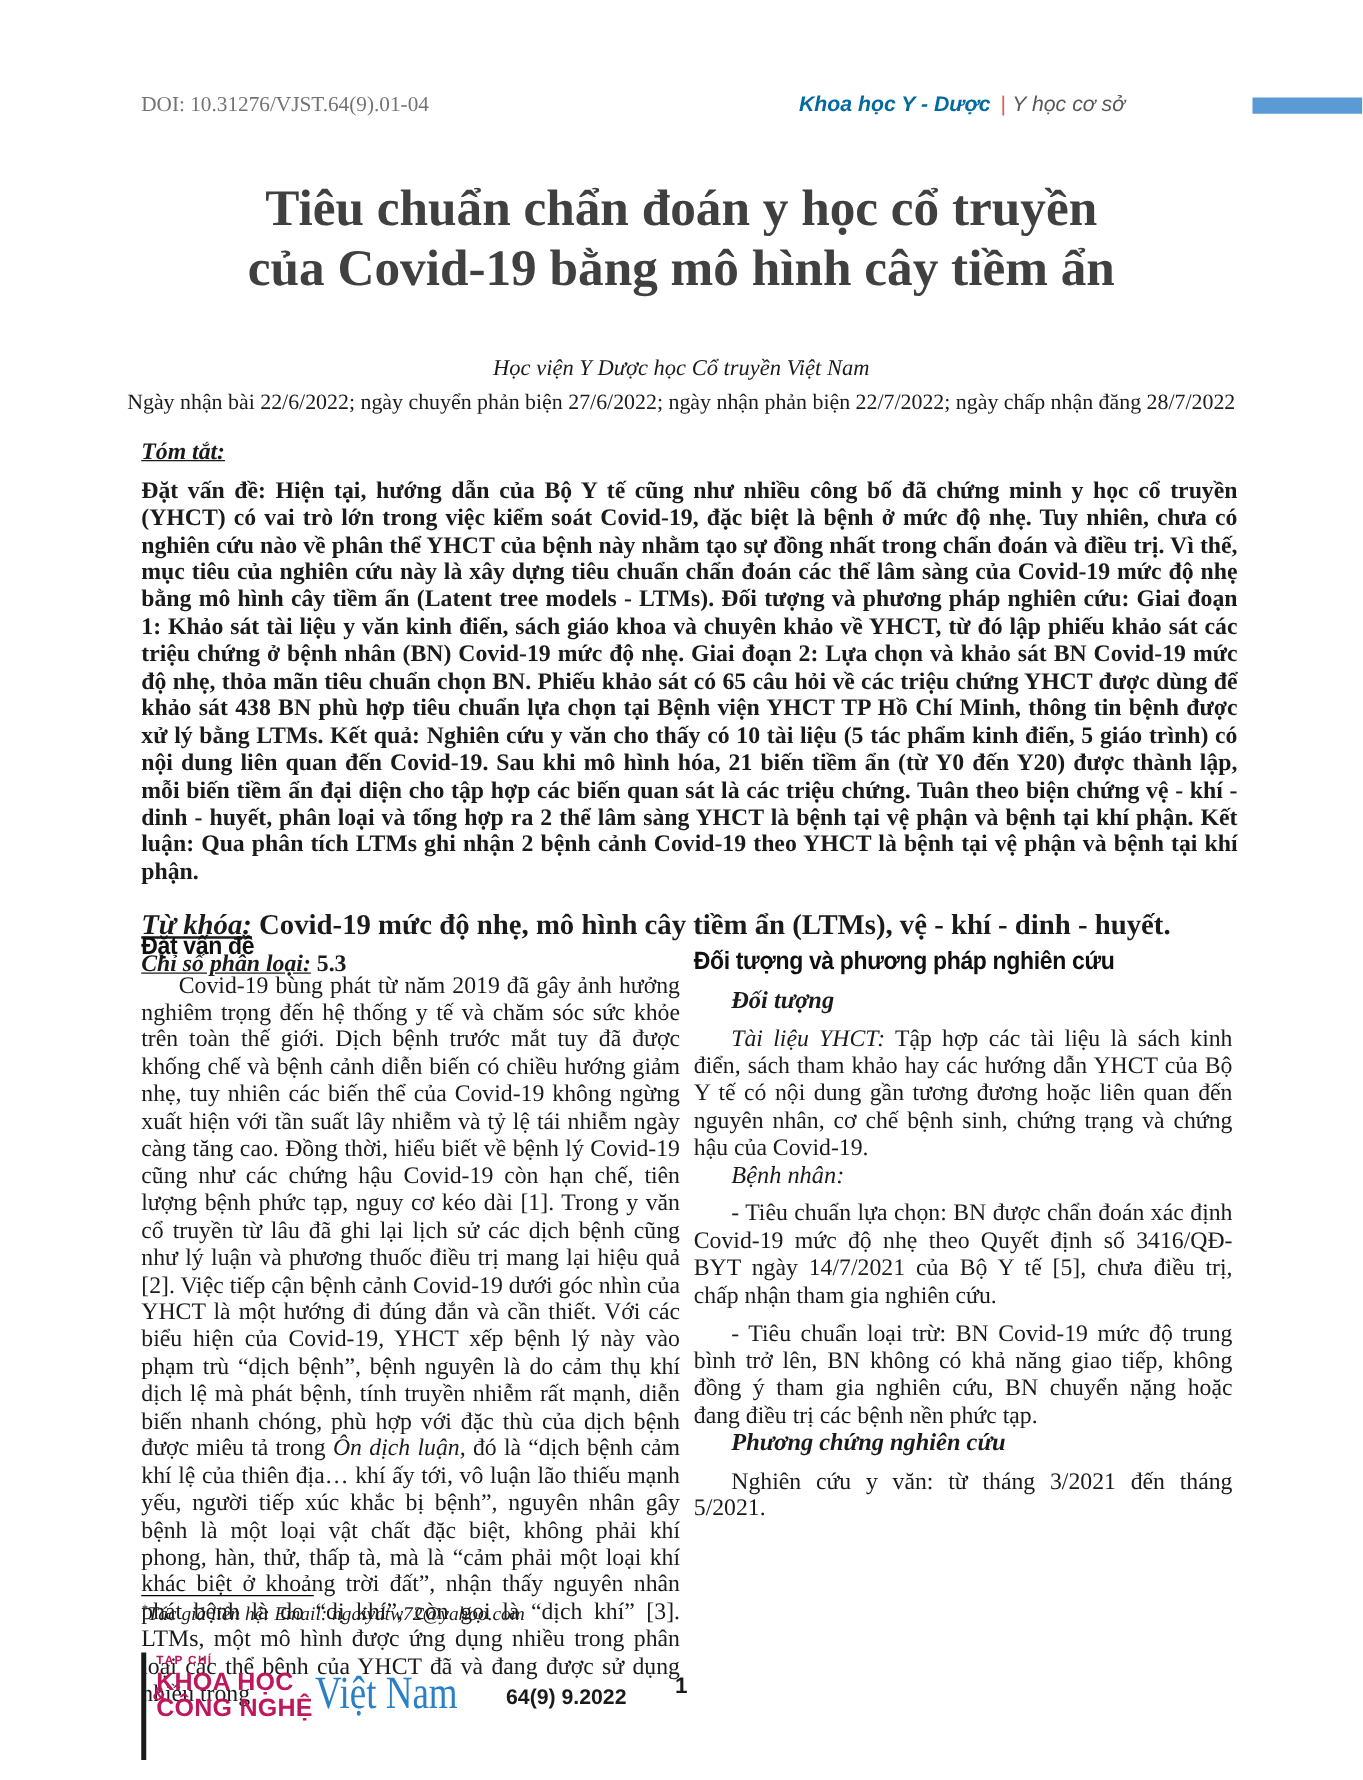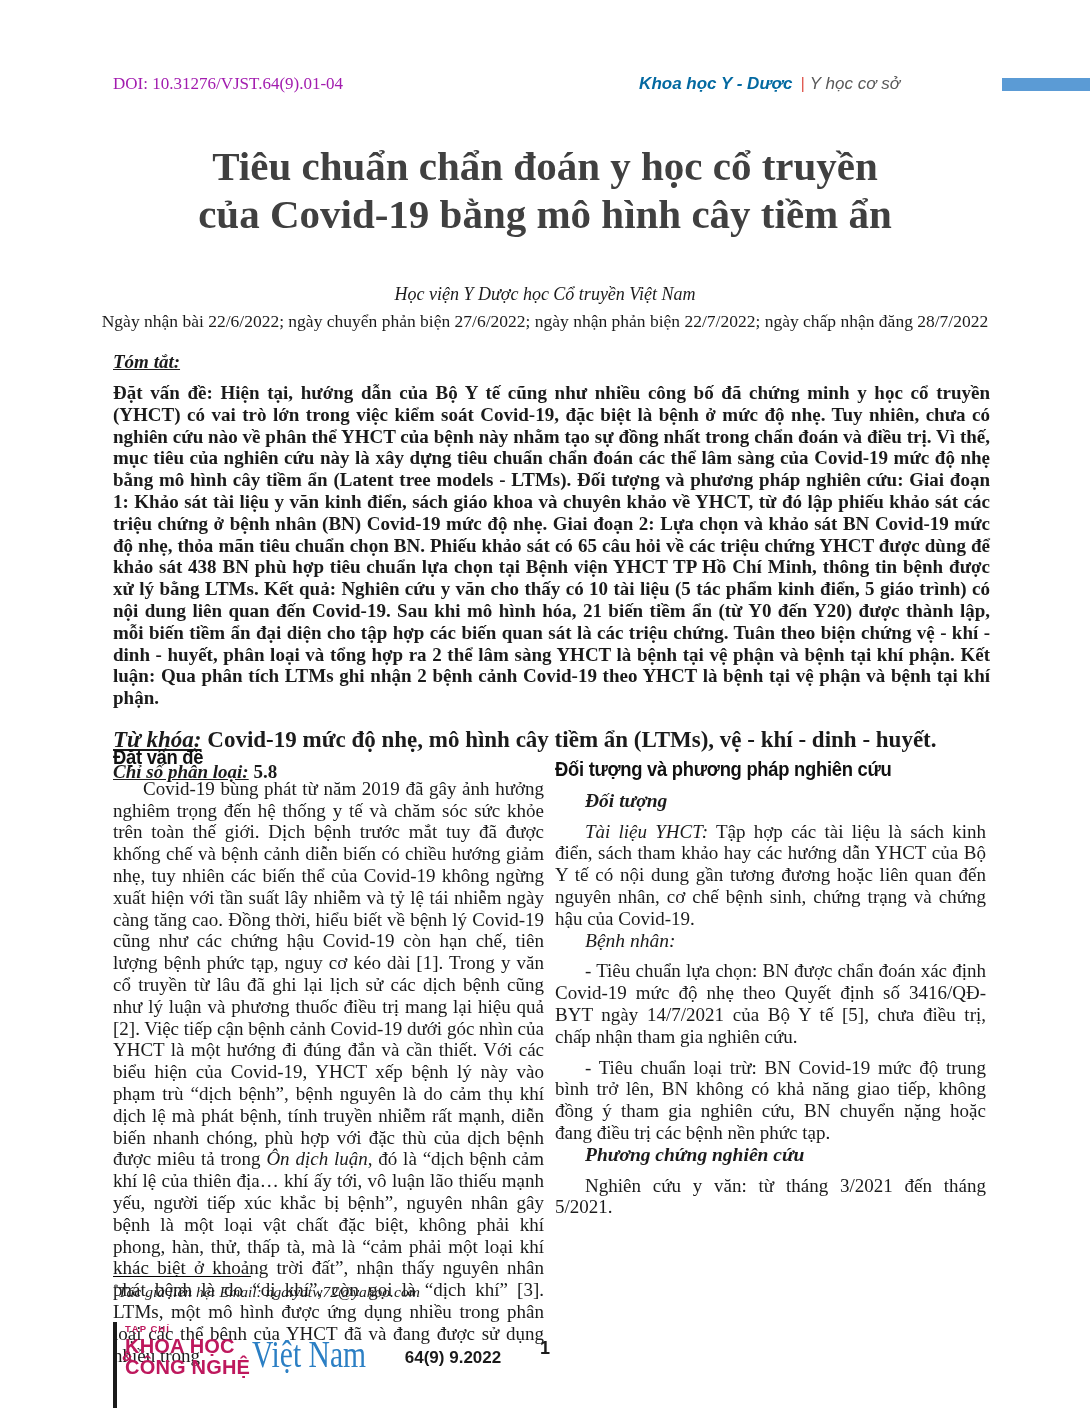--- a/index.html
+++ b/index.html
@@ -1,21 +1,21 @@
 <!DOCTYPE html>
 <html><head>
 <meta charset="utf-8">
 <style>
   html,body{margin:0;padding:0;background:#ffffff;}
   .page{position:relative;width:1090px;height:1424px;background:#ffffff;overflow:hidden;
         font-family:"Liberation Serif",serif;color:#1b1b1b;}
 
   
   .header{position:absolute;top:74px;left:113px;right:0;height:26px;font-size:17px;}
-  .doi{position:absolute;left:0;top:0;color:#a21caf;font-family:"Liberation Serif",serif;}
+  .doi{position:absolute;left:0;top:0;color:#737373;font-family:"Liberation Serif",serif;}
   .header-right{position:absolute;right:190px;top:0;white-space:nowrap;
                 font-family:"Liberation Sans",sans-serif;}
   .section{font-weight:700;font-style:italic;color:#0369a1;}
   .pipe{color:#e05a52;font-weight:400;margin:0 5px 0 8px;}
   .subsection{font-style:italic;color:#595959;}
   .header-bar{position:absolute;right:0;top:4px;width:88px;height:13px;background:#5b9bd5;}
 
   
   .title{position:absolute;top:142px;left:0;width:100%;margin:0;text-align:center;
          font-size:41px;line-height:48px;font-weight:700;color:#404040;}
@@ -98,21 +98,21 @@
   <div class="affiliation">Học viện Y Dược học Cổ truyền Việt Nam</div>
   <div class="dates">Ngày nhận bài 22/6/2022; ngày chuyển phản biện 27/6/2022; ngày nhận phản biện 22/7/2022; ngày chấp nhận đăng 28/7/2022</div>
 
   <div class="abstract-block">
     <div class="abstract-label">Tóm tắt:</div>
     <div class="abstract-body">Đặt vấn đề: Hiện tại, hướng dẫn của Bộ Y tế cũng như nhiều công bố đã chứng minh y học cổ truyền (YHCT) có vai trò lớn trong việc kiểm soát Covid-19, đặc biệt là bệnh ở mức độ nhẹ. Tuy nhiên, chưa có nghiên cứu nào về phân thể YHCT của bệnh này nhằm tạo sự đồng nhất trong chẩn đoán và điều trị. Vì thế, mục tiêu của nghiên cứu này là xây dựng tiêu chuẩn chẩn đoán các thể lâm sàng của Covid-19 mức độ nhẹ bằng mô hình cây tiềm ẩn (Latent tree models - LTMs). Đối tượng và phương pháp nghiên cứu: Giai đoạn 1: Khảo sát tài liệu y văn kinh điển, sách giáo khoa và chuyên khảo về YHCT, từ đó lập phiếu khảo sát các triệu chứng ở bệnh nhân (BN) Covid-19 mức độ nhẹ. Giai đoạn 2: Lựa chọn và khảo sát BN Covid-19 mức độ nhẹ, thỏa mãn tiêu chuẩn chọn BN. Phiếu khảo sát có 65 câu hỏi về các triệu chứng YHCT được dùng để khảo sát 438 BN phù hợp tiêu chuẩn lựa chọn tại Bệnh viện YHCT TP Hồ Chí Minh, thông tin bệnh được xử lý bằng LTMs. Kết quả: Nghiên cứu y văn cho thấy có 10 tài liệu (5 tác phẩm kinh điển, 5 giáo trình) có nội dung liên quan đến Covid-19. Sau khi mô hình hóa, 21 biến tiềm ẩn (từ Y0 đến Y20) được thành lập, mỗi biến tiềm ẩn đại diện cho tập hợp các biến quan sát là các triệu chứng. Tuân theo biện chứng vệ - khí - dinh - huyết, phân loại và tổng hợp ra 2 thể lâm sàng YHCT là bệnh tại vệ phận và bệnh tại khí phận. Kết luận: Qua phân tích LTMs ghi nhận 2 bệnh cảnh Covid-19 theo YHCT là bệnh tại vệ phận và bệnh tại khí phận.</div>
     <div class="kw-line">
       <span class="kw-label">Từ khóa:</span><span> Covid-19 mức độ nhẹ, mô hình cây tiềm ẩn (LTMs), vệ - khí - dinh - huyết.</span>
     </div>
     <div class="class-line">
-      <span class="class-label">Chỉ số phân loại:</span><span> 5.8</span>
+      <span class="class-label">Chỉ số phân loại:</span><span> 5.3</span>
     </div>
   </div>
 
   <div class="columns">
 
     <div class="col">
       <div class="intro-heading-row">
         <span class="sans-head">Đặt vấn đề</span>
       </div>
       <p class="indent">

